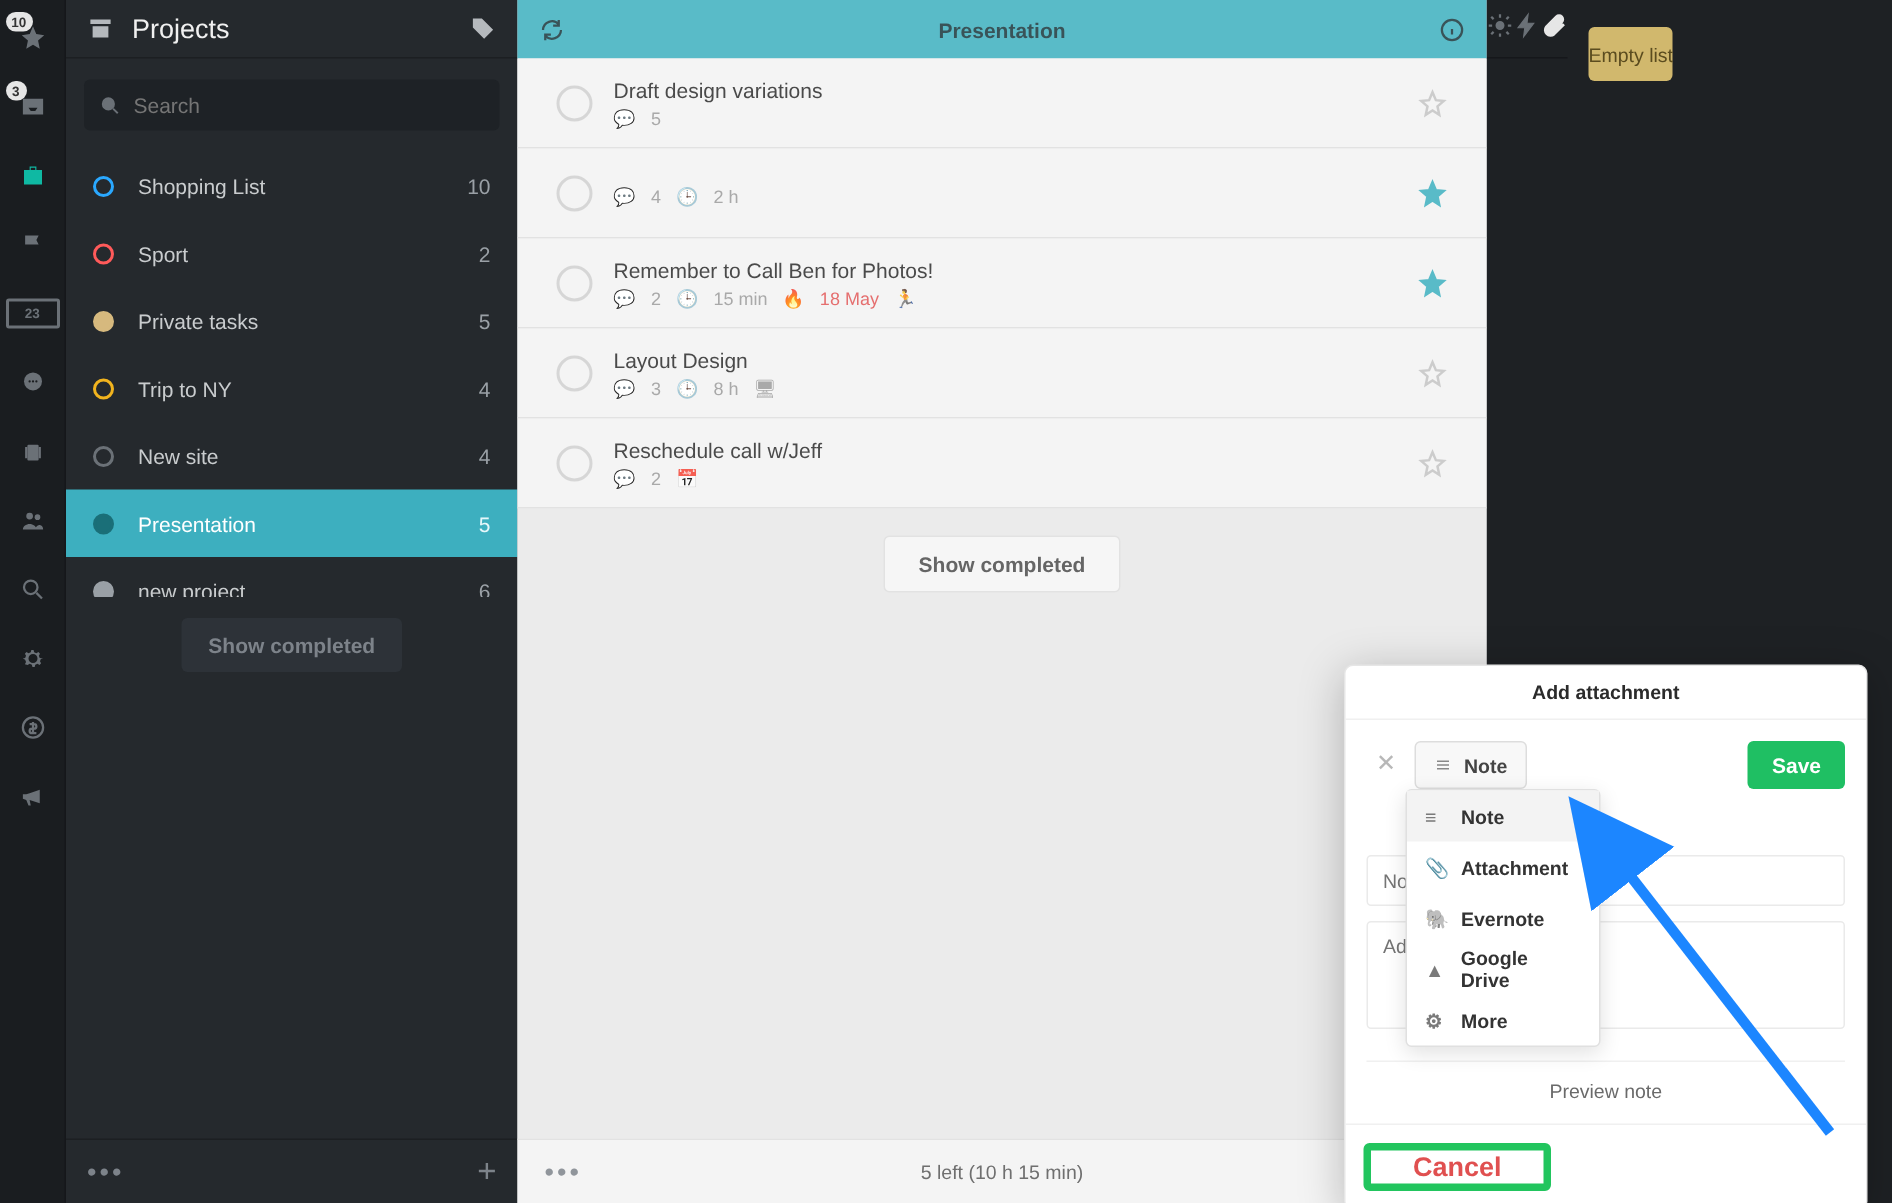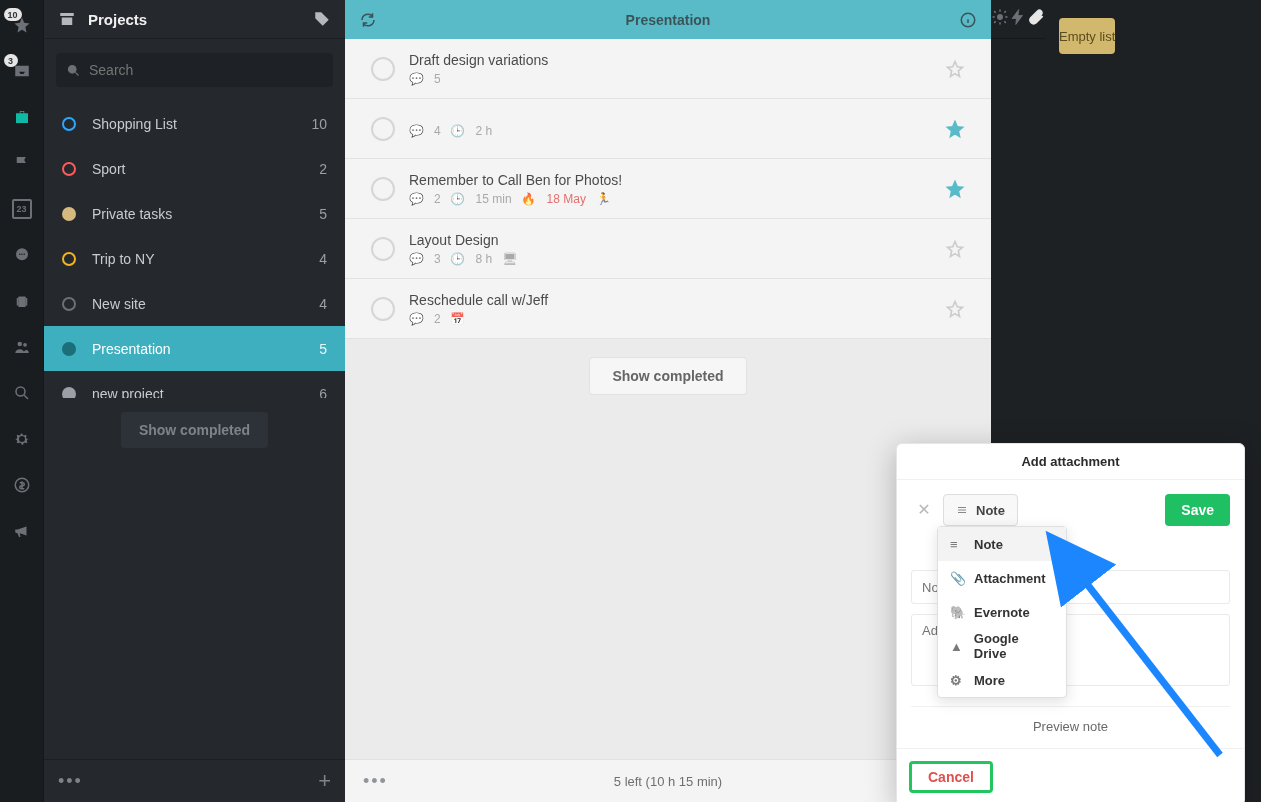--- a/index.html
+++ b/index.html
@@ -8,21 +8,21 @@
 
 .rail { width: 44px; background: #1a1d20; display: flex; flex-direction: column; align-items: center; padding-top: 6px; gap: 8px; border-right: 1px solid #15171a; }
 .rail-item { width: 44px; height: 38px; display: flex; align-items: center; justify-content: center; color: #6b7177; position: relative; cursor: pointer; }
 .rail-item.active { color: #0fb9a3; }
 .rail-item .badge { position: absolute; top: 2px; left: 4px; background: #e6e6e6; color: #333; font-size: 9px; font-weight: 600; border-radius: 8px; padding: 0 4px; min-width: 14px; height: 13px; display:flex; align-items:center; justify-content:center; }
 .rail-item svg, .rail-item .glyph { width: 18px; height: 18px; font-size: 18px; }
 
 
 .sidebar { width: 301px; background: #25292d; display: flex; flex-direction: column; }
 .sb-header { height: 39px; display:flex; align-items:center; padding: 0 14px; border-bottom: 1px solid #1c1f22; gap: 12px; }
-.sb-header-title { color: #f0f0f0; font-size: 15px; font-weight: 700; flex:1; }
+.sb-header-title { color: #f0f0f0; font-size: 18px; font-weight: 400; flex:1; }
 .sb-header svg { width:18px; height:18px; fill:#b5b9bd; }
 .sb-search { margin: 14px 12px; height: 34px; background: #1e2226; border-radius: 4px; display:flex; align-items:center; padding: 0 10px; gap: 8px; justify-content: center; }
 .sb-search input { flex:1; background:transparent; border:0; outline:0; color:#9aa0a6; font-size:14px; }
 .sb-search svg { width:15px; height:15px; fill:#6b7177; }
 .proj-list { flex:1; overflow:auto; }
 .proj-item { height: 45px; display:flex; align-items:center; padding: 0 18px; gap: 16px; color:#c9ccce; font-size: 14px; font-weight:500; cursor:pointer; }
 .proj-item.selected { background: #3dafbf; color:#fff; }
 .proj-item .dot { width:14px; height:14px; border-radius:50%; border:2px solid; flex-shrink:0; }
 .proj-item .name { flex:1; }
 .proj-item .count { color:#9aa0a6; font-size:14px; font-weight:400; }
@@ -73,21 +73,21 @@
 .type-btn { display:flex; align-items:center; gap:8px; height:32px; padding:0 12px; border:1px solid #ddd; background:#f8f8f8; border-radius:4px; font-size:13px; color:#444; cursor:pointer; font-weight:600; }
 .save-btn { margin-left:auto; background:#1fbf63; color:#fff; border:0; height:32px; padding:0 16px; border-radius:4px; font-size:14px; font-weight:700; cursor:pointer; }
 .dropdown { position:absolute; top:46px; left:40px; width:130px; background:#fff; border:1px solid #e0e0e0; border-radius:4px; box-shadow:0 4px 14px rgba(0,0,0,0.12); z-index:5; }
 .dropdown .dd-item { height:34px; display:flex; align-items:center; gap:10px; padding:0 12px; font-size:13px; color:#333; cursor:pointer; font-weight:600; }
 .dropdown .dd-item:first-child { background:#f3f3f3; }
 .dropdown .dd-item svg,.dropdown .dd-item .ic { width:14px; height:14px; color:#7a7a7a; }
 .field-note { margin-top:44px; width:100%; height:34px; border:1px solid #eaeaea; border-radius:3px; padding:0 10px; color:#b8b8b8; font-size:13px; outline:none; }
 .field-desc { margin-top:10px; width:100%; height:72px; border:1px solid #eaeaea; border-radius:3px; padding:8px 10px; color:#b8b8b8; font-size:13px; resize:none; outline:none; }
 .preview-link { display:block; text-align:center; border-top:1px solid #f0f0f0; margin-top:16px; padding:12px 0 4px; font-size:13px; color:#6a6a6a; cursor:pointer; }
 .modal-ft { border-top:1px solid #f0f0f0; padding:12px; }
-.cancel-btn { border:3px solid #22c55e; background:#fff; color:#e05050; height:32px; padding:0 16px; border-radius:4px; font-size:14px; font-weight:600; cursor:pointer; }
+.cancel-btn { border:5px solid #22c55e; background:#fff; color:#e05050; height:32px; padding:0 28px; border-radius:4px; font-size:18px; font-weight:600; cursor:pointer; }
 
 
 .arrow { position:fixed; left:1060px; top:555px; pointer-events:none; }
 .arrow svg { overflow:visible; }
 </style>
 </head>
 <body>
 
 <div class="rail">
   <div class="rail-item">
@@ -106,21 +106,21 @@
     <svg viewBox="0 0 24 24" fill="#0fb9a3">
         <path d="M9 4h6v3h5v13H4V7h5zM10 5v2h4V5z"></path>
       </svg>
   </div>
   <div class="rail-item">
     <svg viewBox="0 0 24 24" fill="#6b7177">
         <path d="M5 3v18M5 4h12l-2 4 2 4H5"></path>
       </svg>
   </div>
   <div class="rail-item">
-    <div style="position:relative;width:20px;height:20px;border:2px solid #6b7177;border-radius:2px;display:flex;align-items:center;justify-content:center;font-size:9px;color:#6b7177;font-weight:700">
+    <div style="position:relative;width:36px;height:20px;border:2px solid #6b7177;border-radius:2px;display:flex;align-items:center;justify-content:center;font-size:9px;color:#6b7177;font-weight:700">
         <span>23</span>
       </div>
   </div>
   <div class="rail-item">
     <svg viewBox="0 0 24 24" fill="#6b7177">
         <circle cx="12" cy="11" r="8"></circle>
         <circle cx="9" cy="11" r="1" fill="#1a1d20"></circle>
         <circle cx="12" cy="11" r="1" fill="#1a1d20"></circle>
         <circle cx="15" cy="11" r="1" fill="#1a1d20"></circle>
       </svg>

